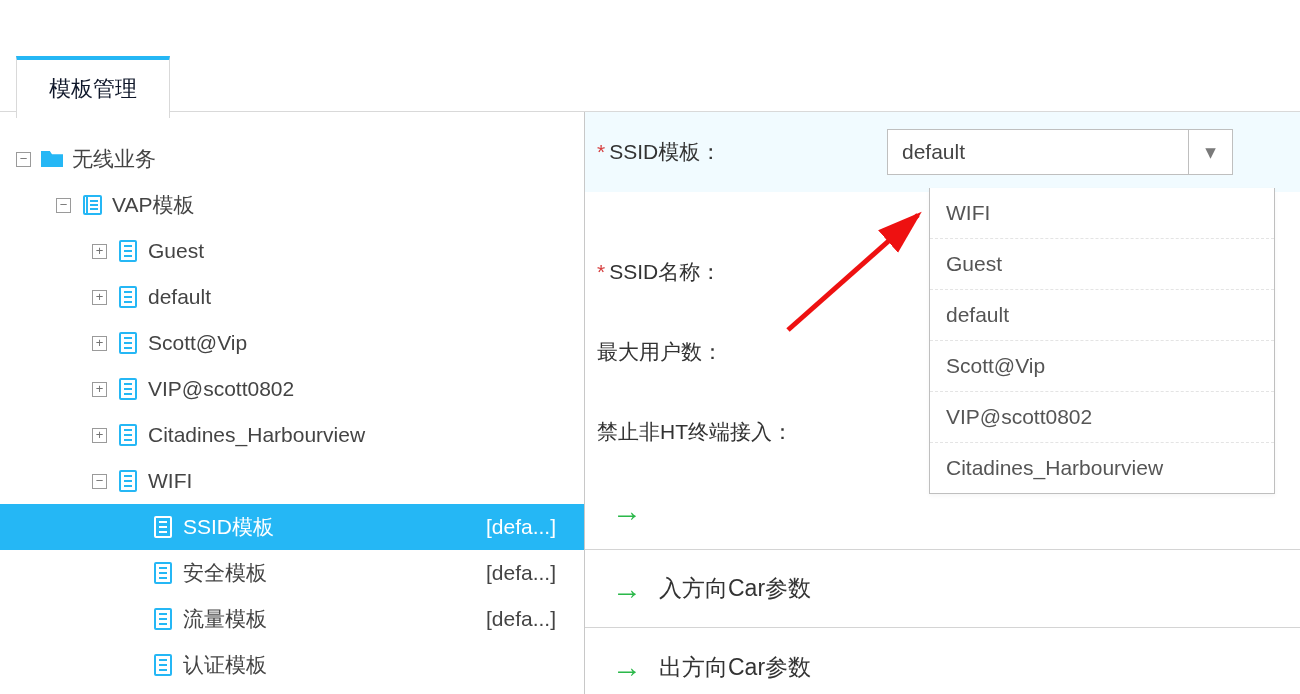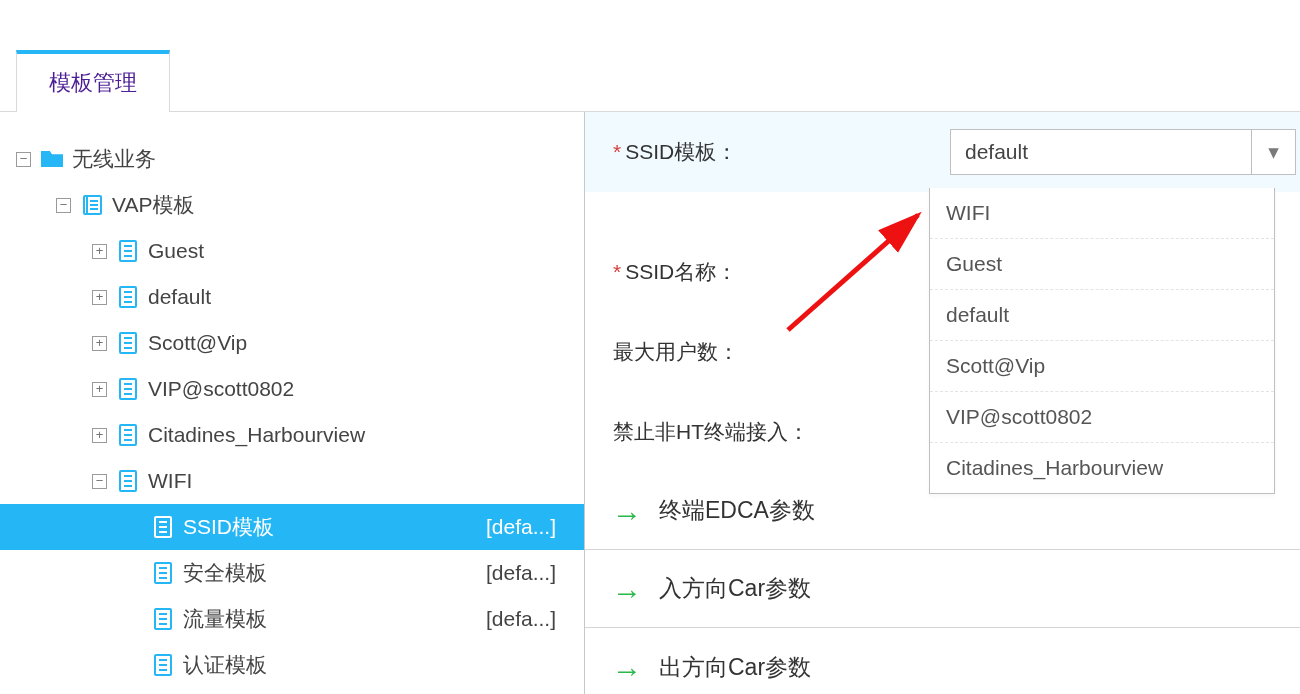--- a/index.html
+++ b/index.html
@@ -21,25 +21,25 @@
     height: 112px;
     display: flex;
     align-items: flex-end;
   }
   .tab {
     display: inline-block;
     padding: 14px 32px;
     border: 1px solid #d9d9d9;
     border-bottom: none;
     background: #fff;
-    color: #4c1d95;
+    color: #0f172a;
     font-size: 22px;
     border-top: 4px solid #25b7f5;
     position: relative;
-    top: 1px;
+    top: 7px;
     cursor: pointer;
   }
 
   
   .content {
     display: flex;
     height: calc(100% - 112px);
   }
   .tree-panel {
     width: 585px;
@@ -93,23 +93,22 @@
 
   
   .form-panel {
     flex: 1;
     position: relative;
   }
   .form-row {
     display: flex;
     align-items: center;
     height: 80px;
-    padding-left: 28px;
+    padding-left: 12px;
     font-size: 21px;
-    gap: 47px;
   }
   .form-row.shaded { background: #f1fbff; }
   .form-row .label { width: 290px; color: #333; }
   .req { color: #d64040; margin-right: 4px; }
   .select-box {
     width: 346px; height: 46px;
     border: 1px solid #bfbfbf;
     background: #fff;
     display: flex; align-items: center;
     padding: 0 14px;
@@ -371,21 +370,20 @@
     </div>
 
     <div class="form-row">
       <div class="label" style="width:auto">
         <span>禁止非HT终端接入：</span>
       </div>
     </div>
 
     <div class="expander-row">
       <span class="arrow-r">→</span>
-      <span>终端EDCA参数</span>
     </div>
     <div class="expander-row">
       <span class="arrow-r">→</span>
       <span>入方向Car参数</span>
     </div>
     <div class="expander-row" style="border-bottom:none">
       <span class="arrow-r">→</span>
       <span>出方向Car参数</span>
     </div>
 

